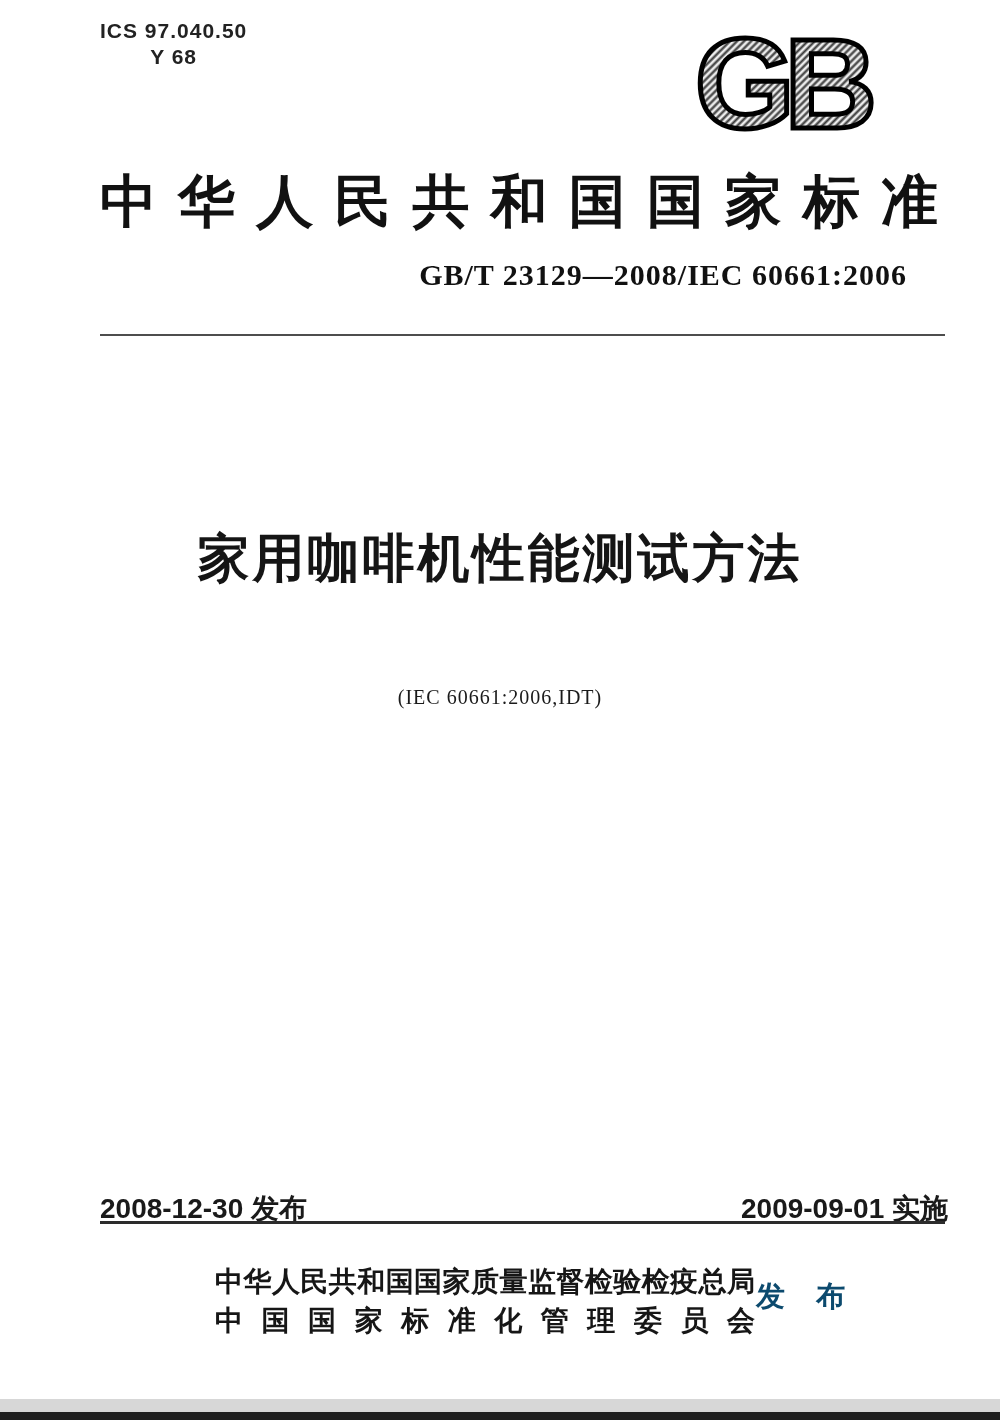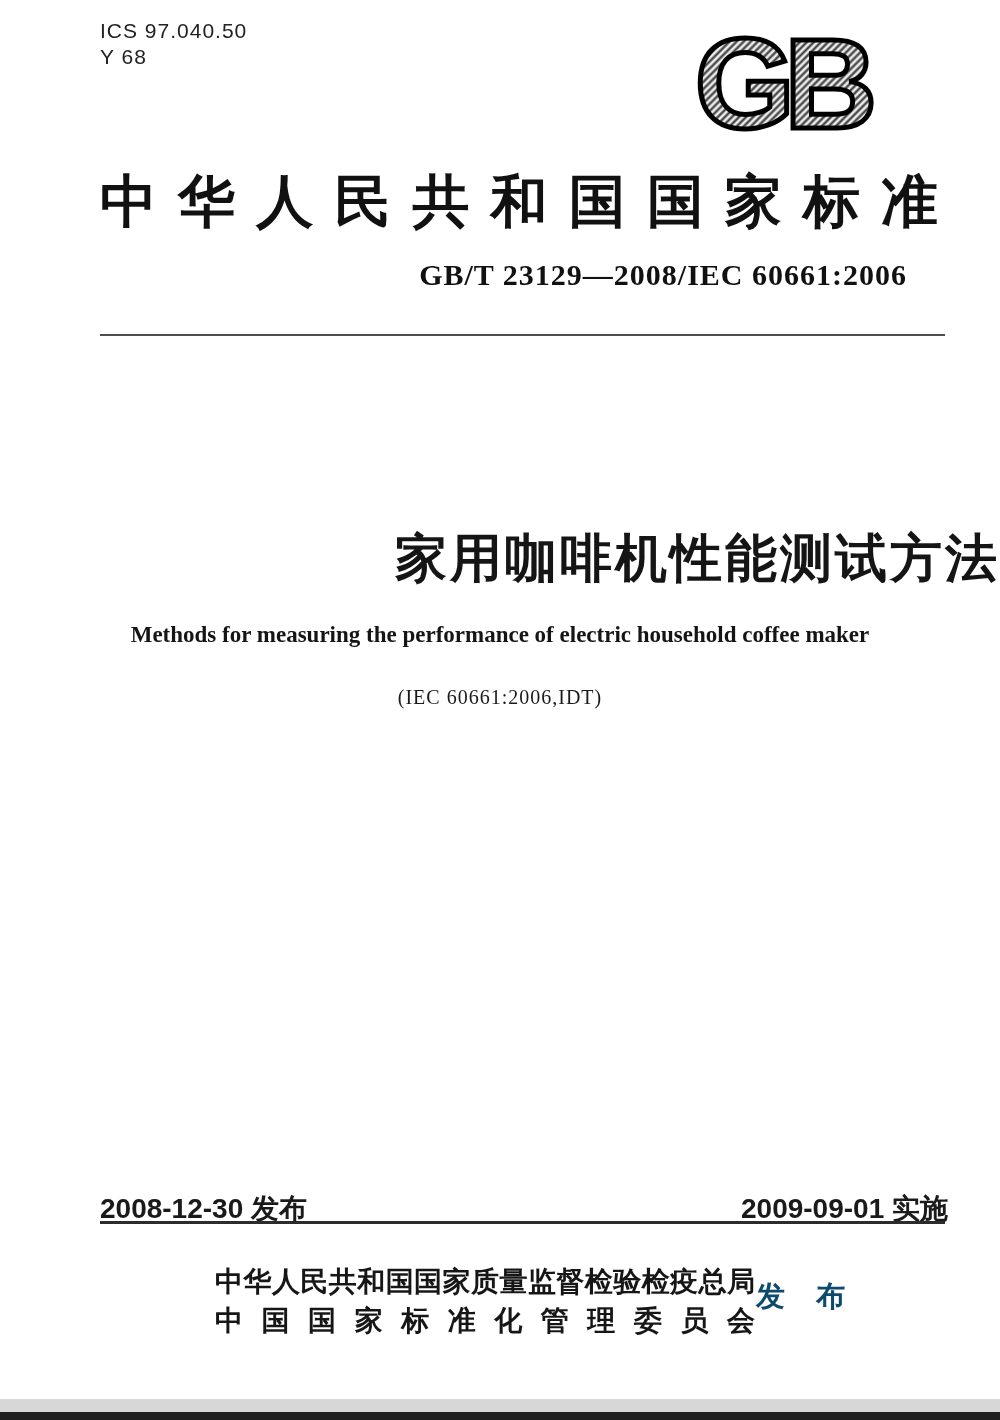--- a/index.html
+++ b/index.html
@@ -16,25 +16,26 @@
     font-family: "Liberation Serif", serif;
     color: #1a1a1a;
   }
 
   
   .ics-block {
     position: absolute;
     left: 100px;
     top: 18px;
     font-family: "Liberation Sans", sans-serif;
-    font-weight: normal;
+    font-weight: bold;
     font-size: 21px;
     line-height: 26px;
     color: #222;
     letter-spacing: 1px;
+    text-align: center;
   }
 
   
   .gb-logo {
     position: absolute;
     left: 676px;
     top: 28px;
     width: 210px;
     height: 110px;
   }
@@ -87,21 +88,21 @@
     height: 2px;
     background: #4d4d4d;
   }
 
   
   .doc-title-cn {
     position: absolute;
     left: 0;
     top: 524px;
     width: 1000px;
-    text-align: right;
+    text-align: center;
     font-size: 52px;
     font-weight: bold;
     letter-spacing: 3px;
     color: #151515;
   }
   .doc-title-en {
     position: absolute;
     left: 0;
     top: 622px;
     width: 1000px;
@@ -217,21 +218,20 @@
 
 
   <div class="national-title">中华人民共和国国家标准</div>
 
   <div class="standard-number">GB/T 23129—2008/IEC 60661:2006</div>
 
   <div class="header-rule"></div>
 
   <div class="doc-title-cn">家用咖啡机性能测试方法</div>
 
-  <div class="doc-title-en">Methods for measuring the performance of electric household coffee maker</div>
 
   <div class="doc-adoption">(IEC 60661:2006,IDT)</div>
 
   <div class="date-issue">2008-12-30 发布</div>
 
   <div class="date-impl">2009-09-01 实施</div>
 
   <div class="footer-rule"></div>
 
   <div class="publisher">

